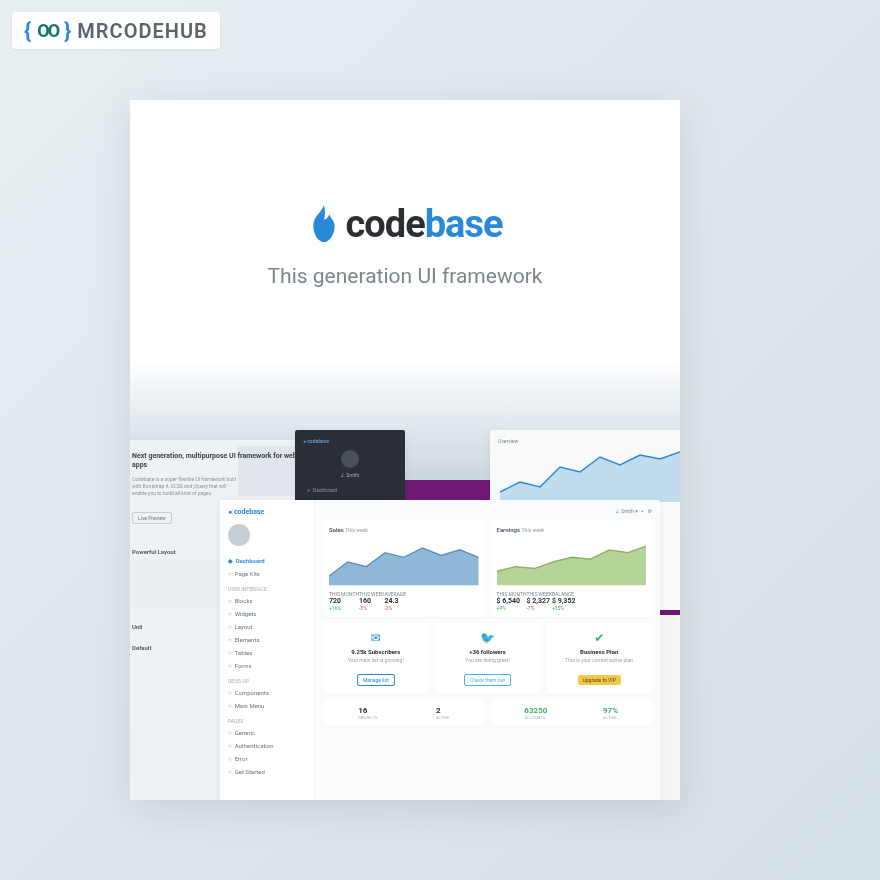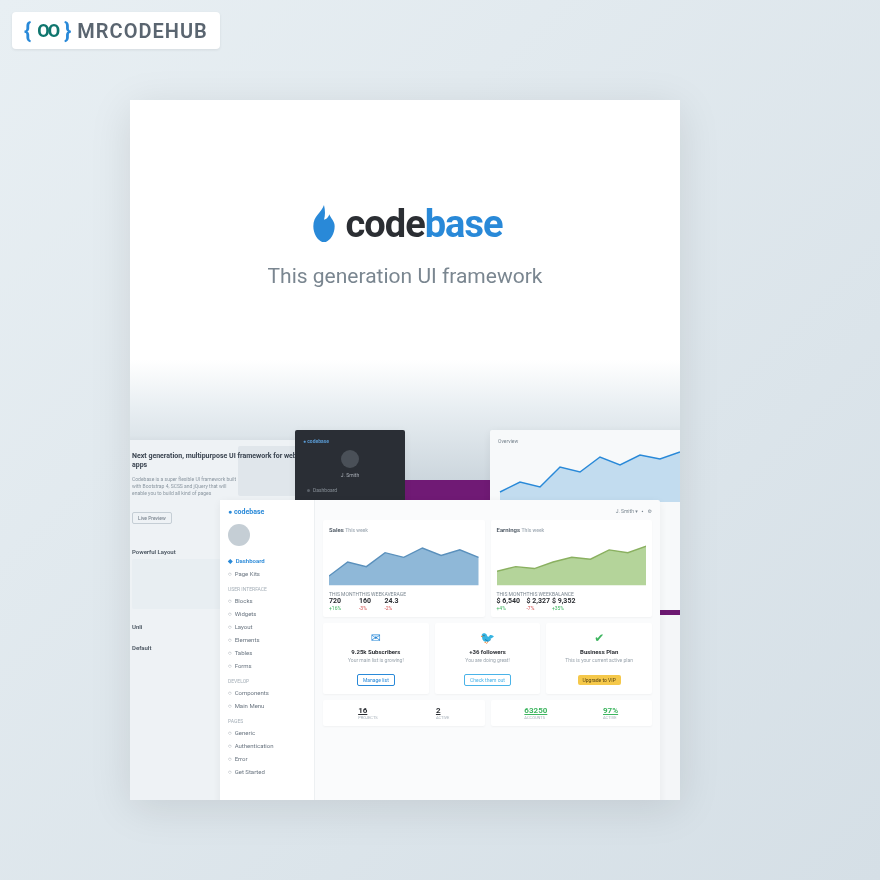--- a/index.html
+++ b/index.html
@@ -69,21 +69,21 @@
 .sub-card .sub-desc { font-size: 5px; color: #9aa4ad; margin-bottom: 4px; }
 .sub-card .sub-btn { font-size: 5px; padding: 2px 5px; border-radius: 2px; display: inline-block; }
 .ico-mail { color: #2989d8; }
 .ico-tw { color: #4ab3e8; }
 .ico-check { color: #3db55f; }
 .btn-blue { border: 1px solid #2989d8; color: #2989d8; }
 .btn-teal { border: 1px solid #4ab3e8; color: #4ab3e8; }
 .btn-yellow { background: #f5c84a; color: #5a4510; }
 .bottom-row { display: flex; gap: 6px; }
 .bottom-card { flex: 1; background: #fff; border-radius: 2px; padding: 6px; font-size: 6px; display: flex; justify-content: space-around; box-shadow: 0 1px 2px rgba(0,0,0,0.04); }
-.bottom-card .bc-num { font-weight: 700; color: #2b2e33; font-size: 8px; text-decoration: underline; }
+.bottom-card .bc-num { font-weight: 700; color: #2b2e33; font-size: 8px; }
 .bottom-card .bc-lbl { font-size: 4px; color: #a5afb8; text-transform: uppercase; }
 .bc-num.green { color: #3db55f; }
 </style>
 </head>
 <body>
 
 <div class="top-logo">
   <span class="brace">{</span>
     <span class="oo">OO</span>
     <span class="brace">}</span>

